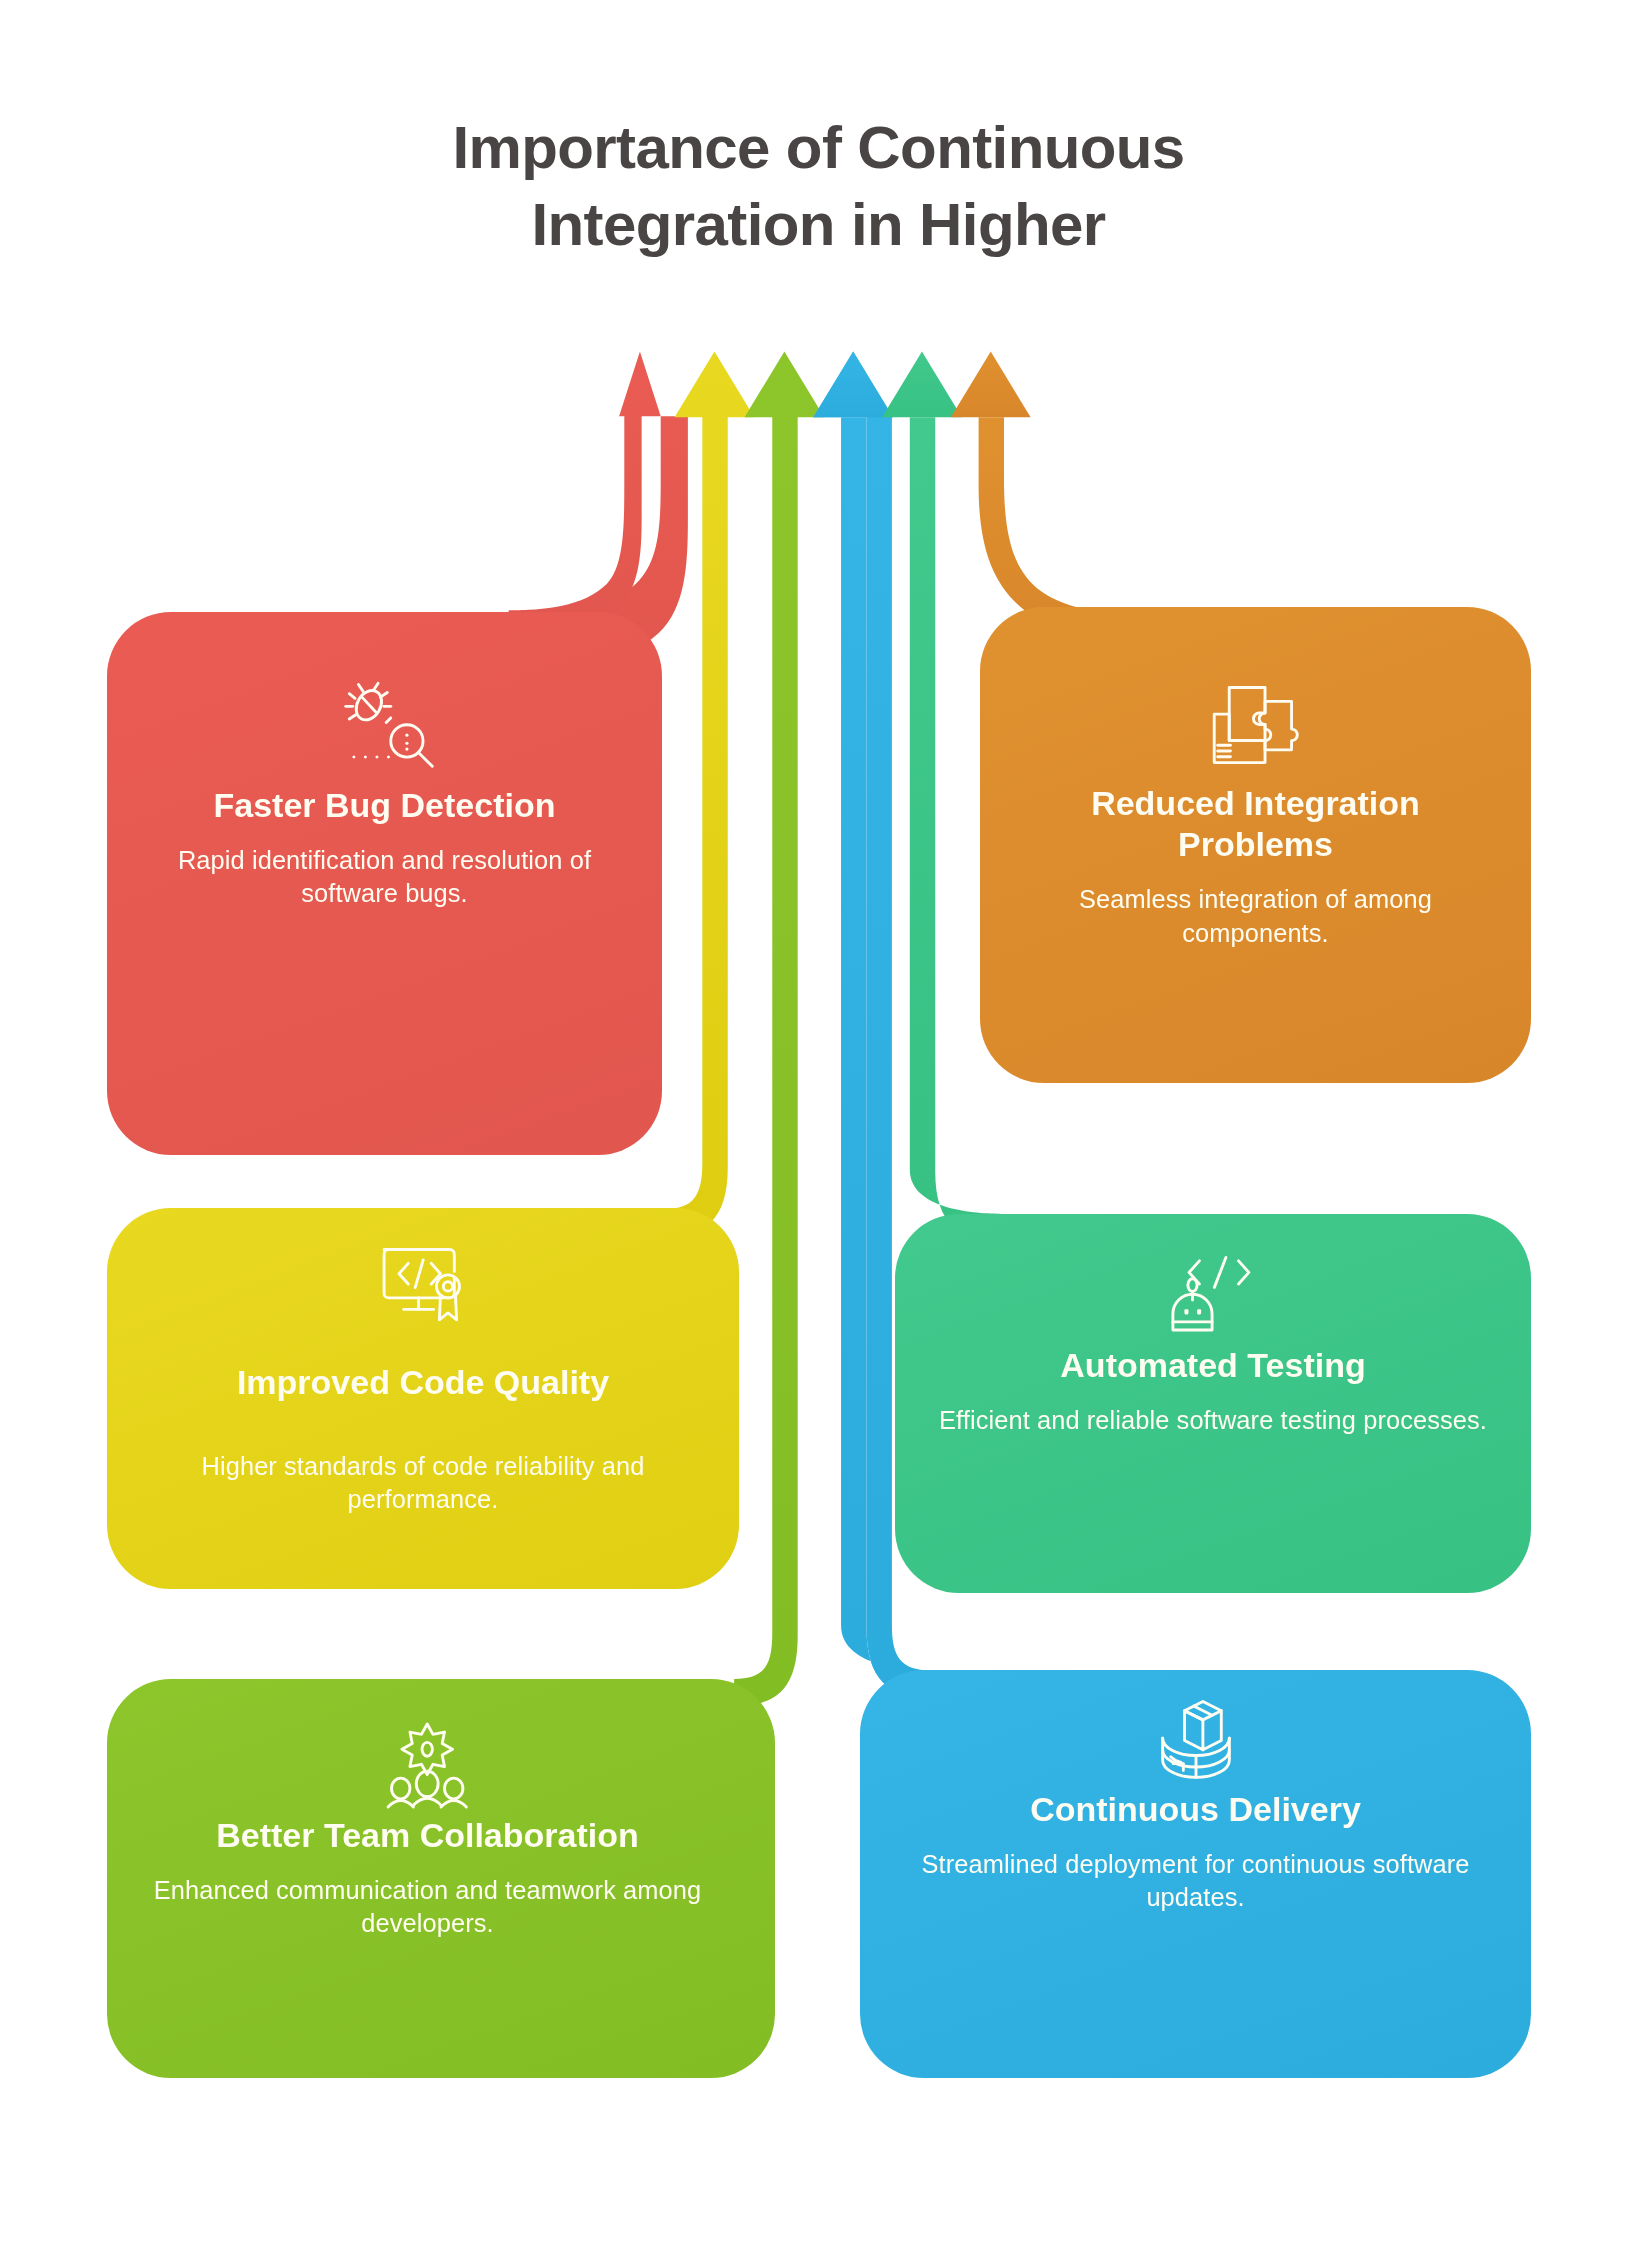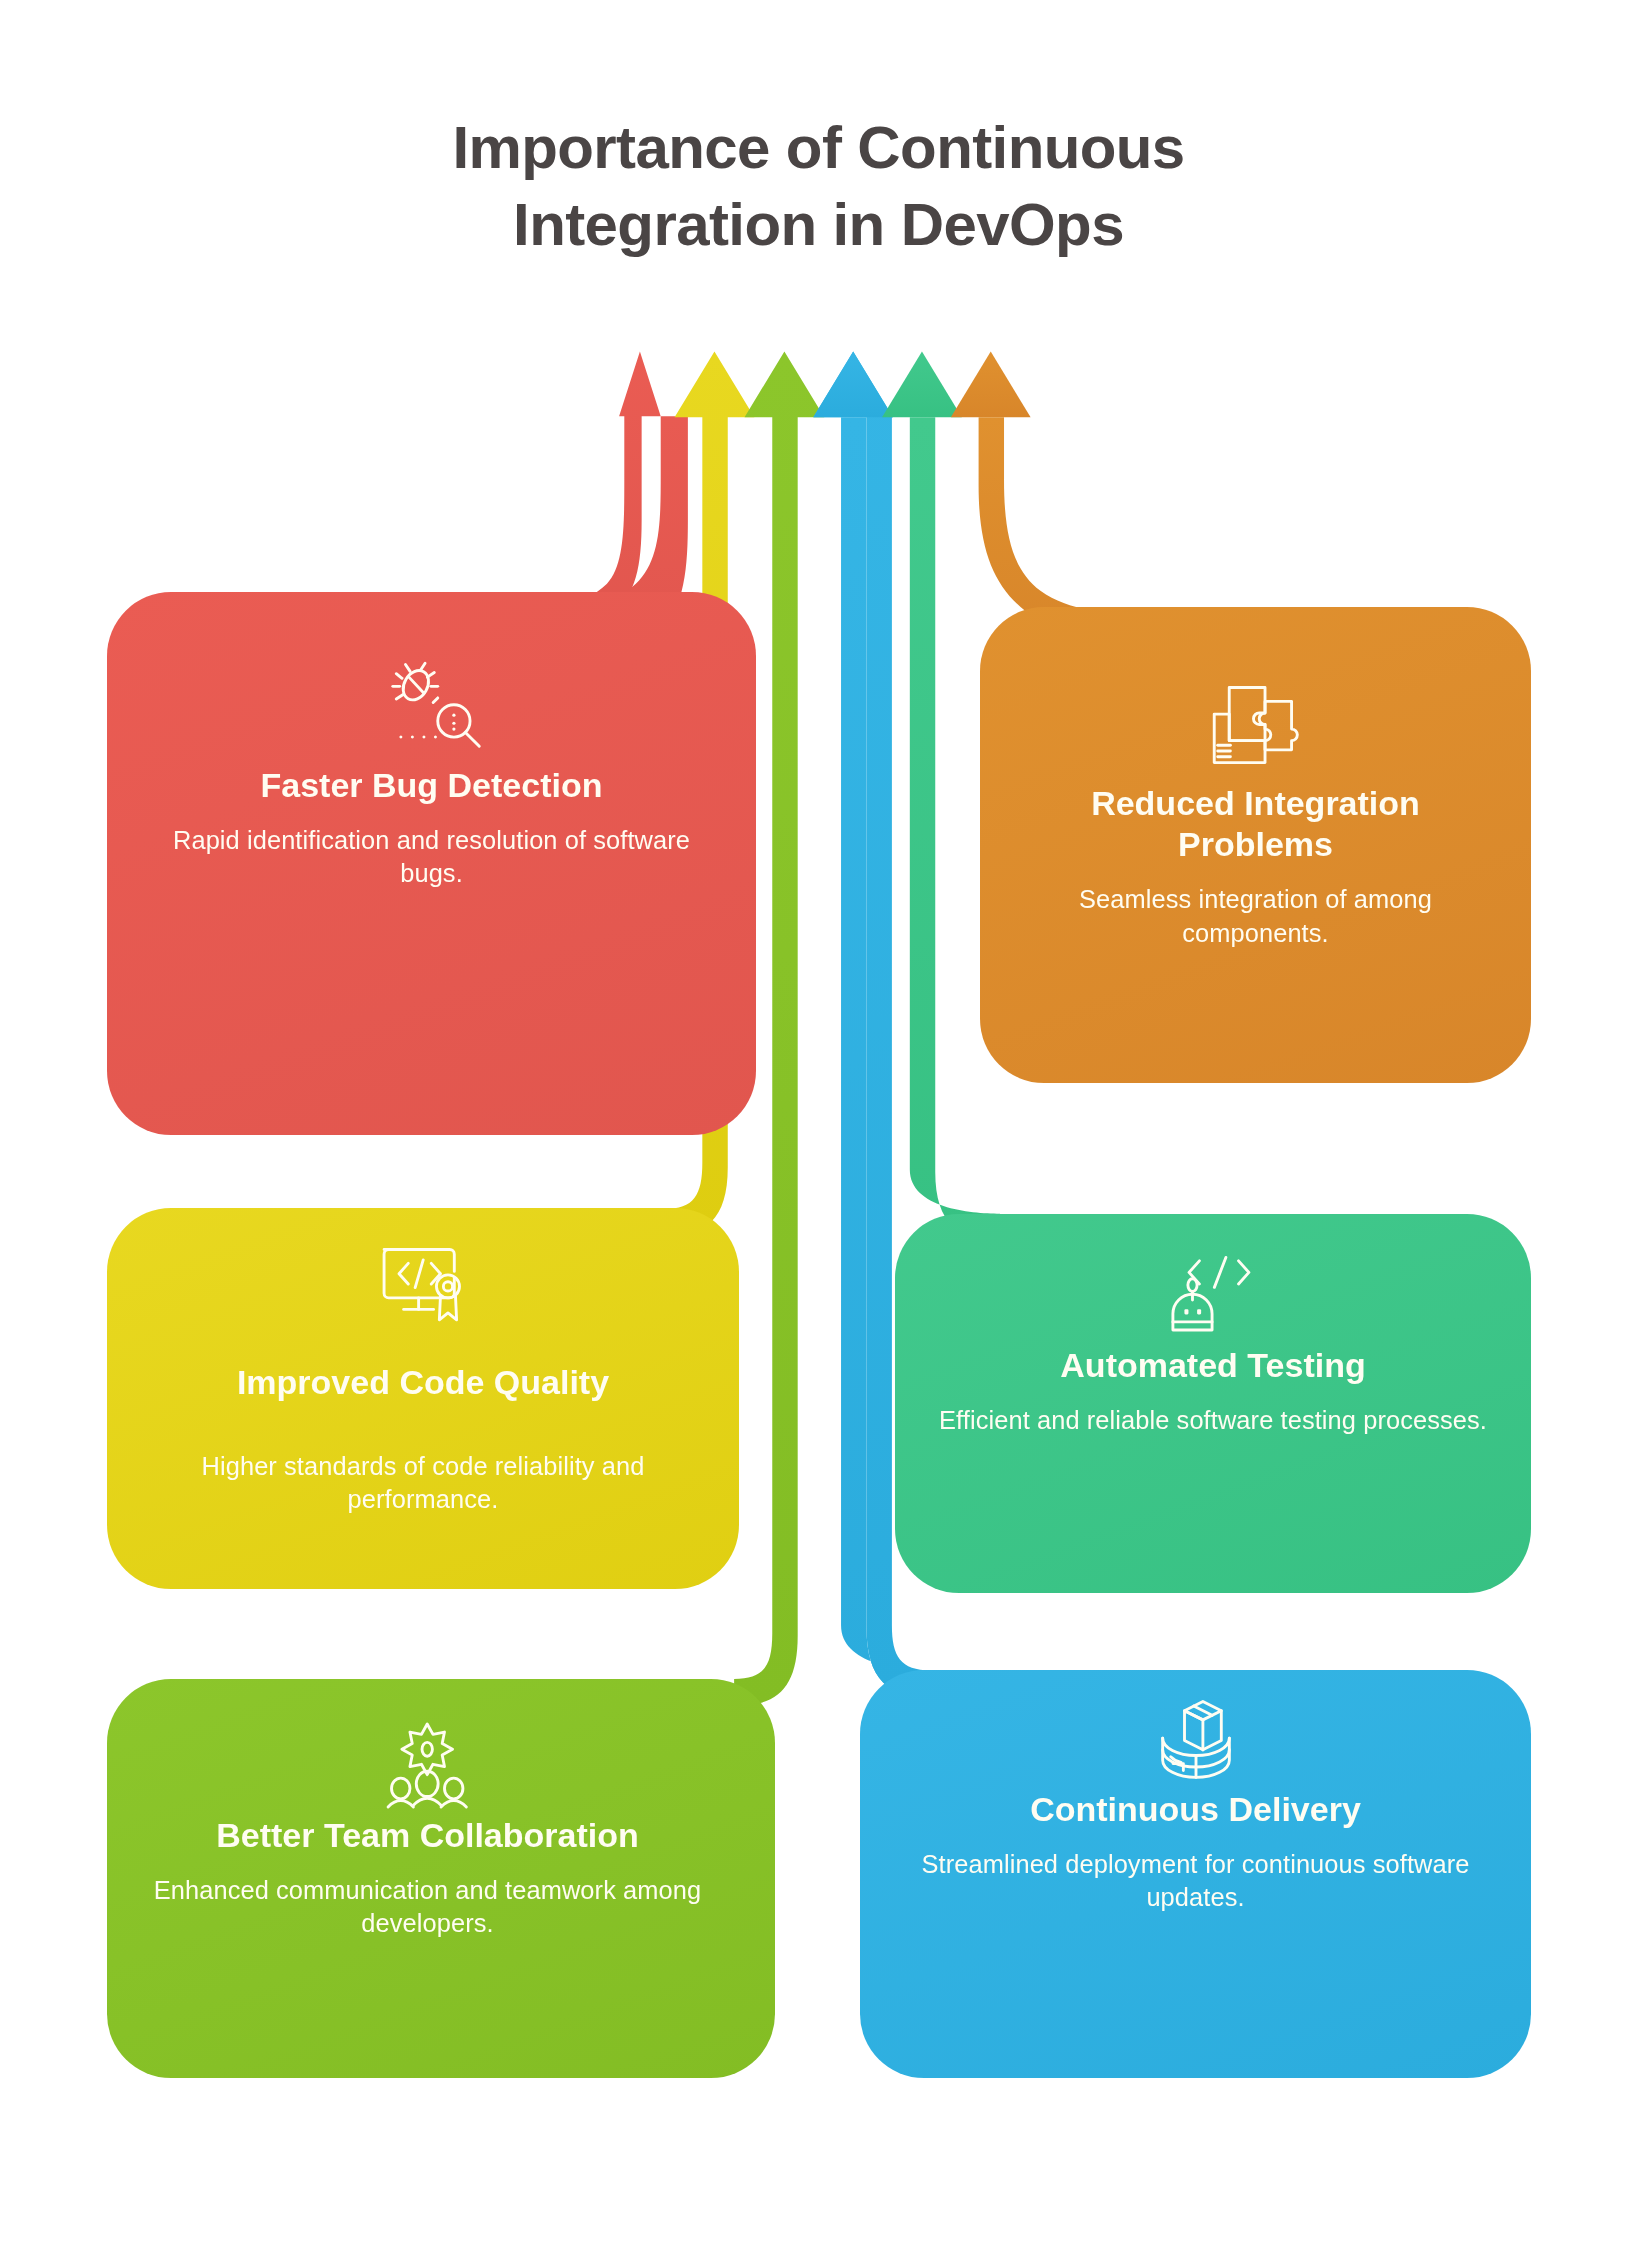--- a/index.html
+++ b/index.html
@@ -55,21 +55,21 @@
   .card .card-desc {
     font-size:25.4px;
     font-weight:normal;
     text-align:center;
     line-height:1.32;
     margin-top:17.3px;
     letter-spacing:0.1px;
   }
 
   
-  #card-0 { left:107px;  top:592px; width:649px;  height:543px;  background:linear-gradient(160deg,#EA5C53 0%,#E1564E 100%); }
+  #card-0 { left:107px;  top:612px; width:555px;  height:543px;  background:linear-gradient(160deg,#EA5C53 0%,#E1564E 100%); }
   #card-1 { left:980px; top:607px; width:551px;  height:476px;  background:linear-gradient(160deg,#E0912F 0%,#D8862A 100%); }
   #card-2 { left:107px;  top:1208px; width:632px; height:381px;  background:linear-gradient(160deg,#E8D820 0%,#E0CF12 100%);gap:29px; }
   #card-3 { left:895px; top:1214px; width:636px; height:379px;  background:linear-gradient(160deg,#42C98D 0%,#37C183 100%); }
   #card-4 { left:107px;  top:1679px; width:668px; height:399px;  background:linear-gradient(160deg,#8CC62B 0%,#83BD24 100%);padding-left:13px; }
   #card-5 { left:860px; top:1670px; width:671px; height:408px;  background:linear-gradient(160deg,#35B5E5 0%,#2BACDD 100%); }
 
   
   #card-0 { padding-top:69px; }
   #card-1 { padding-top:69px; }
   #card-2 { padding-top:32px; }
@@ -77,21 +77,21 @@
   #card-4 { padding-top:40px; }
   #card-5 { }
 
   .icon-svg { display:block; }
 </style>
 </head>
 <body>
 
 <div id="title-block">
   <span class="line">Importance of Continuous</span>
-  <span class="line">Integration in DevOps</span>
+  <span class="line">Integration in Higher</span>
 </div>
 
 <svg id="flow-layer" viewBox="0 0 2832 3912">
   <defs>
     <linearGradient id="gRed" x1="0" y1="0" x2="0" y2="1">
       <stop offset="0" stop-color="#EA5C53"></stop>
         <stop offset="1" stop-color="#E1564E"></stop>
     </linearGradient>
     <linearGradient id="gYel" x1="0" y1="0" x2="0" y2="1">
       <stop offset="0" stop-color="#E8D820"></stop>

